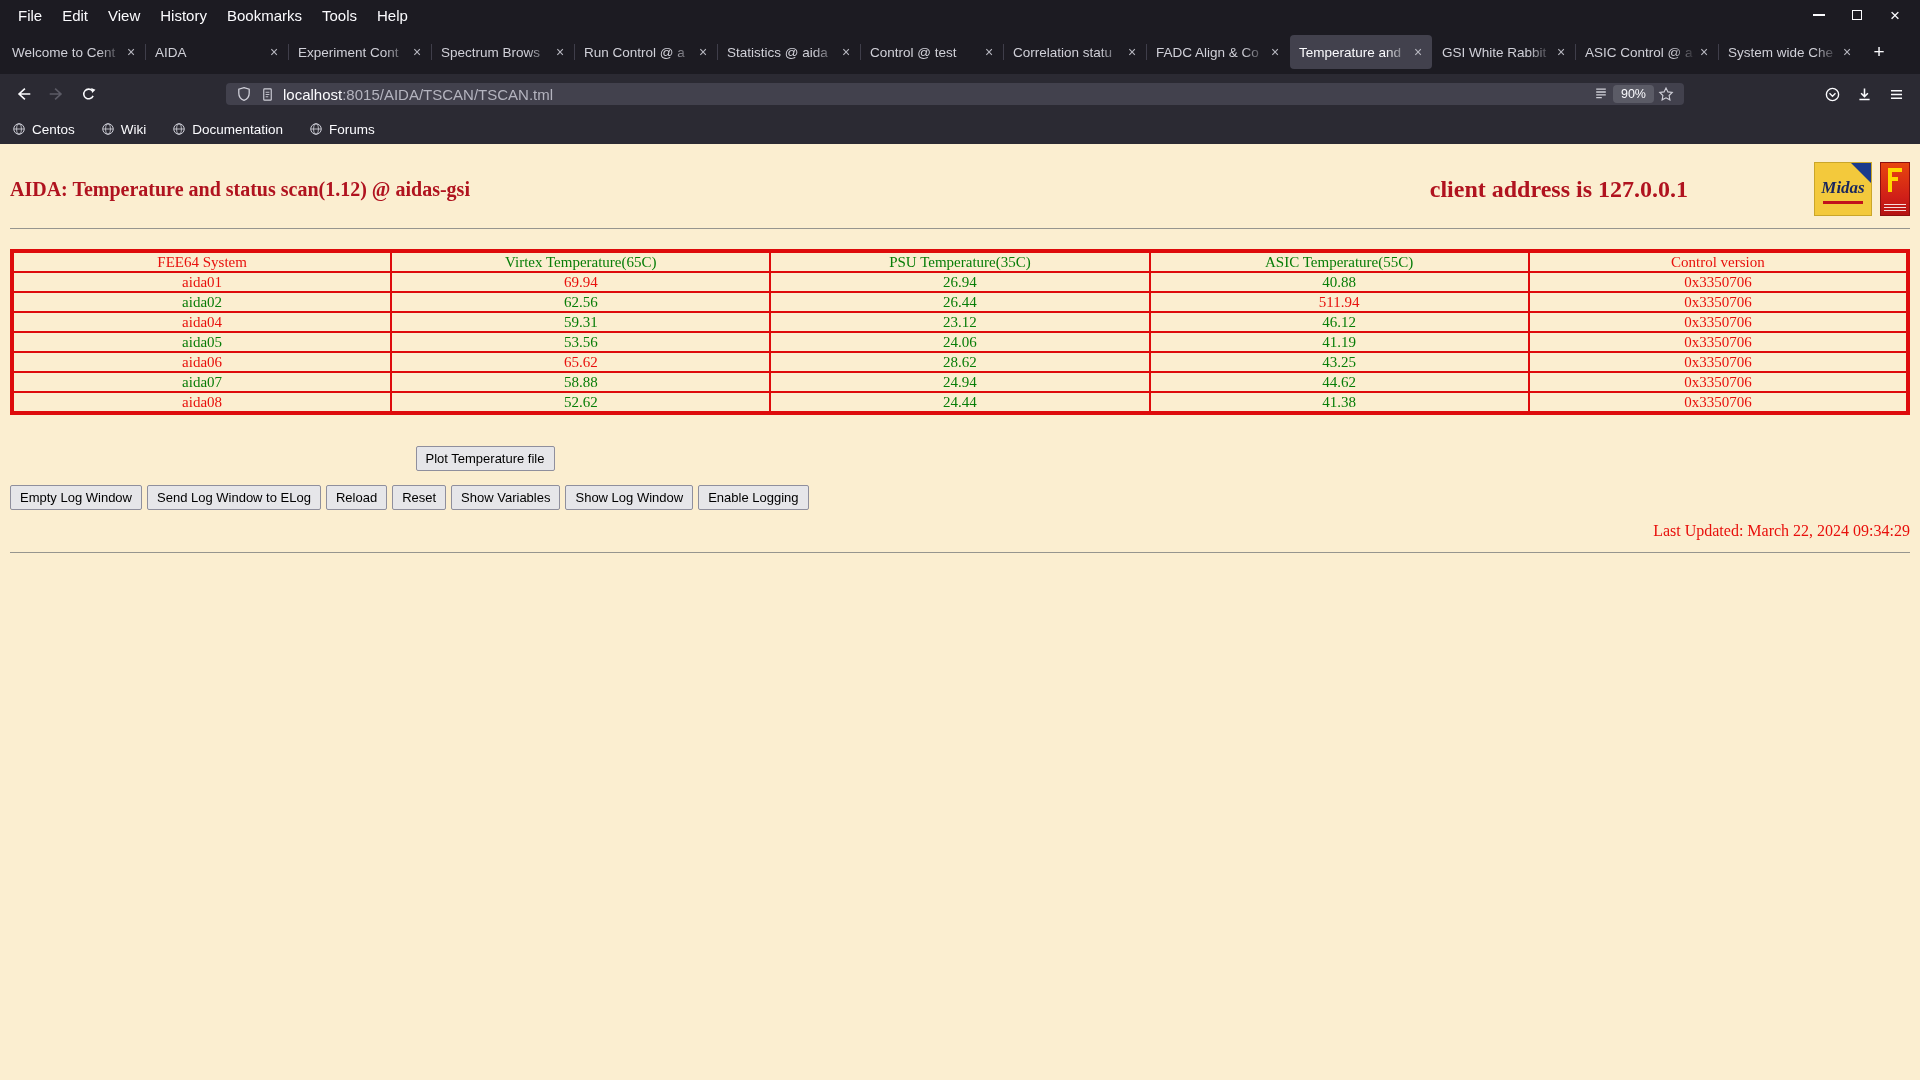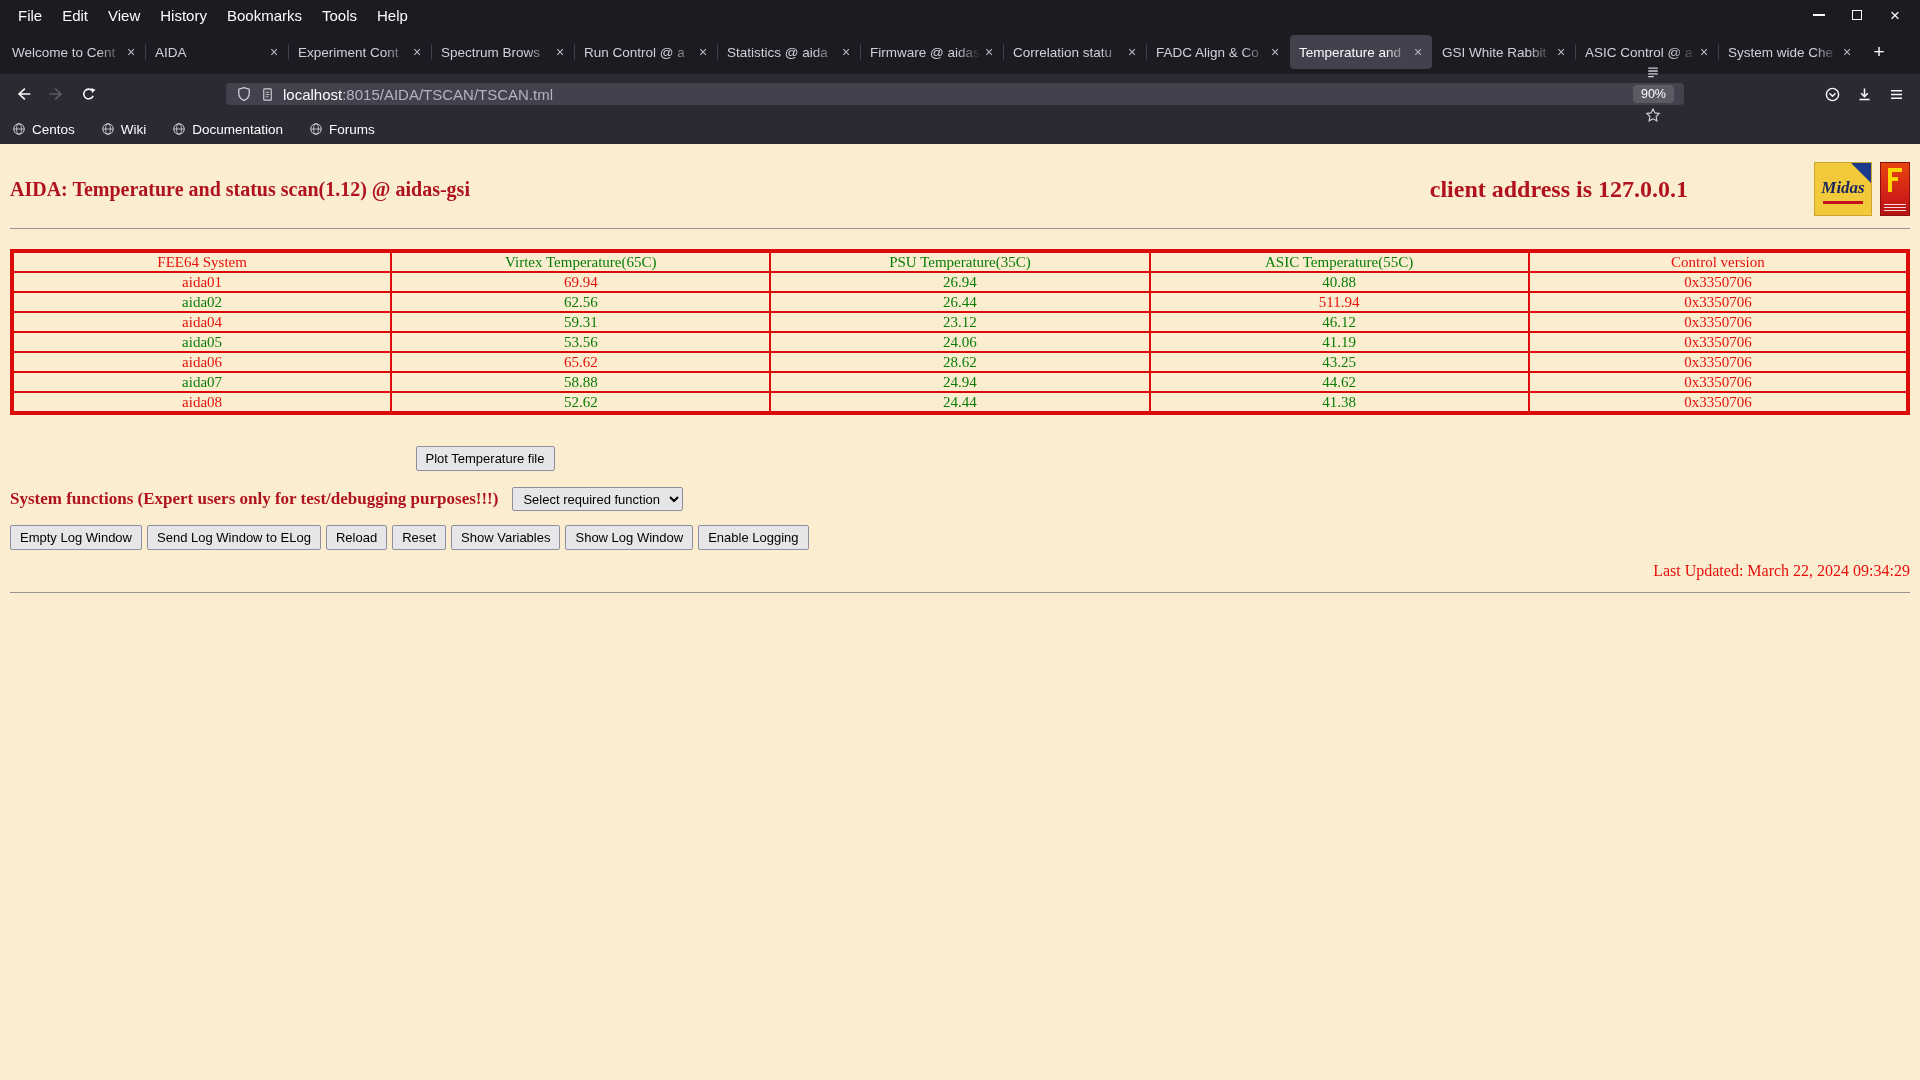--- a/index.html
+++ b/index.html
@@ -43,21 +43,21 @@
        color:var(--chrome-text,#fbfbfe);border-radius:4px;flex:none;}
   .nav-btn.dim{color:#5c5b66;}
   .nav-spacer-a{width:118px;flex:none;}
   .nav-spacer-b{width:128px;flex:none;}
   .urlbar{flex:1;height:22px;background:var(--active-tab-bg,#42414d);border-radius:4px;margin:0 4px;
        display:flex;align-items:center;padding:0 10px;gap:8px;color:var(--chrome-text,#fbfbfe);font-size:15px;}
   .url-icon{display:flex;align-items:center;color:#cfcfd8;flex:none;}
   .url-text{white-space:nowrap;overflow:hidden;}
   .url-host{color:var(--chrome-text,#fbfbfe);}
   .url-path{color:#b4b4bf;}
-  .urlbar-right{margin-left:auto;display:flex;align-items:center;gap:4px;flex-direction:column;}
+  .urlbar-right{margin-left:auto;display:flex;align-items:center;gap:4px;}
   .zoom-chip{background:#5b5b66;border-radius:4px;font-size:12.5px;padding:2px 8px;color:var(--chrome-text,#fbfbfe);}
 
   .bookmarksbar{height:30px;background:var(--toolbar-bg,#2b2a33);display:flex;align-items:center;
        gap:26px;padding:0 12px;color:var(--chrome-text,#fbfbfe);font-size:13.5px;}
   .bookmark{display:flex;align-items:center;gap:6px;cursor:default;}
   .bookmark svg{color:#cfcfd8;}
 
   
   .page{height:796px;background:var(--page-bg,#fbeed0);font-family:"Liberation Serif",serif;
         padding:0 10px;color:#000;}
@@ -147,21 +147,21 @@
     </div>
   <div class="tab">
       <span class="tab-label">Run Control @ a</span>
       <span class="tab-close">×</span>
     </div>
   <div class="tab">
       <span class="tab-label">Statistics @ aida</span>
       <span class="tab-close">×</span>
     </div>
   <div class="tab">
-      <span class="tab-label">Firmware @ aidas</span>
+      <span class="tab-label">Control @ test</span>
       <span class="tab-close">×</span>
     </div>
   <div class="tab">
       <span class="tab-label">Correlation statu</span>
       <span class="tab-close">×</span>
     </div>
   <div class="tab">
       <span class="tab-label">FADC Align &amp; Co</span>
       <span class="tab-close">×</span>
     </div>
@@ -367,26 +367,20 @@
       </tr>
     </tbody>
   </table>
 
   <div class="below-table">
     <div class="half">
       <button class="form-btn">Plot Temperature file</button>
     </div>
   </div>
 
-  <div class="sysfunc-row">
-    <span class="sysfunc-label">System functions (Expert users only for test/debugging purposes!!!)</span>
-    <select class="form-select">
-      <option>Select required function</option>
-    </select>
-  </div>
 
   <div class="actions-row">
     <button class="form-btn">Empty Log Window</button>
     <button class="form-btn">Send Log Window to ELog</button>
     <button class="form-btn">Reload</button>
     <button class="form-btn">Reset</button>
     <button class="form-btn">Show Variables</button>
     <button class="form-btn">Show Log Window</button>
     <button class="form-btn">Enable Logging</button>
   </div>

